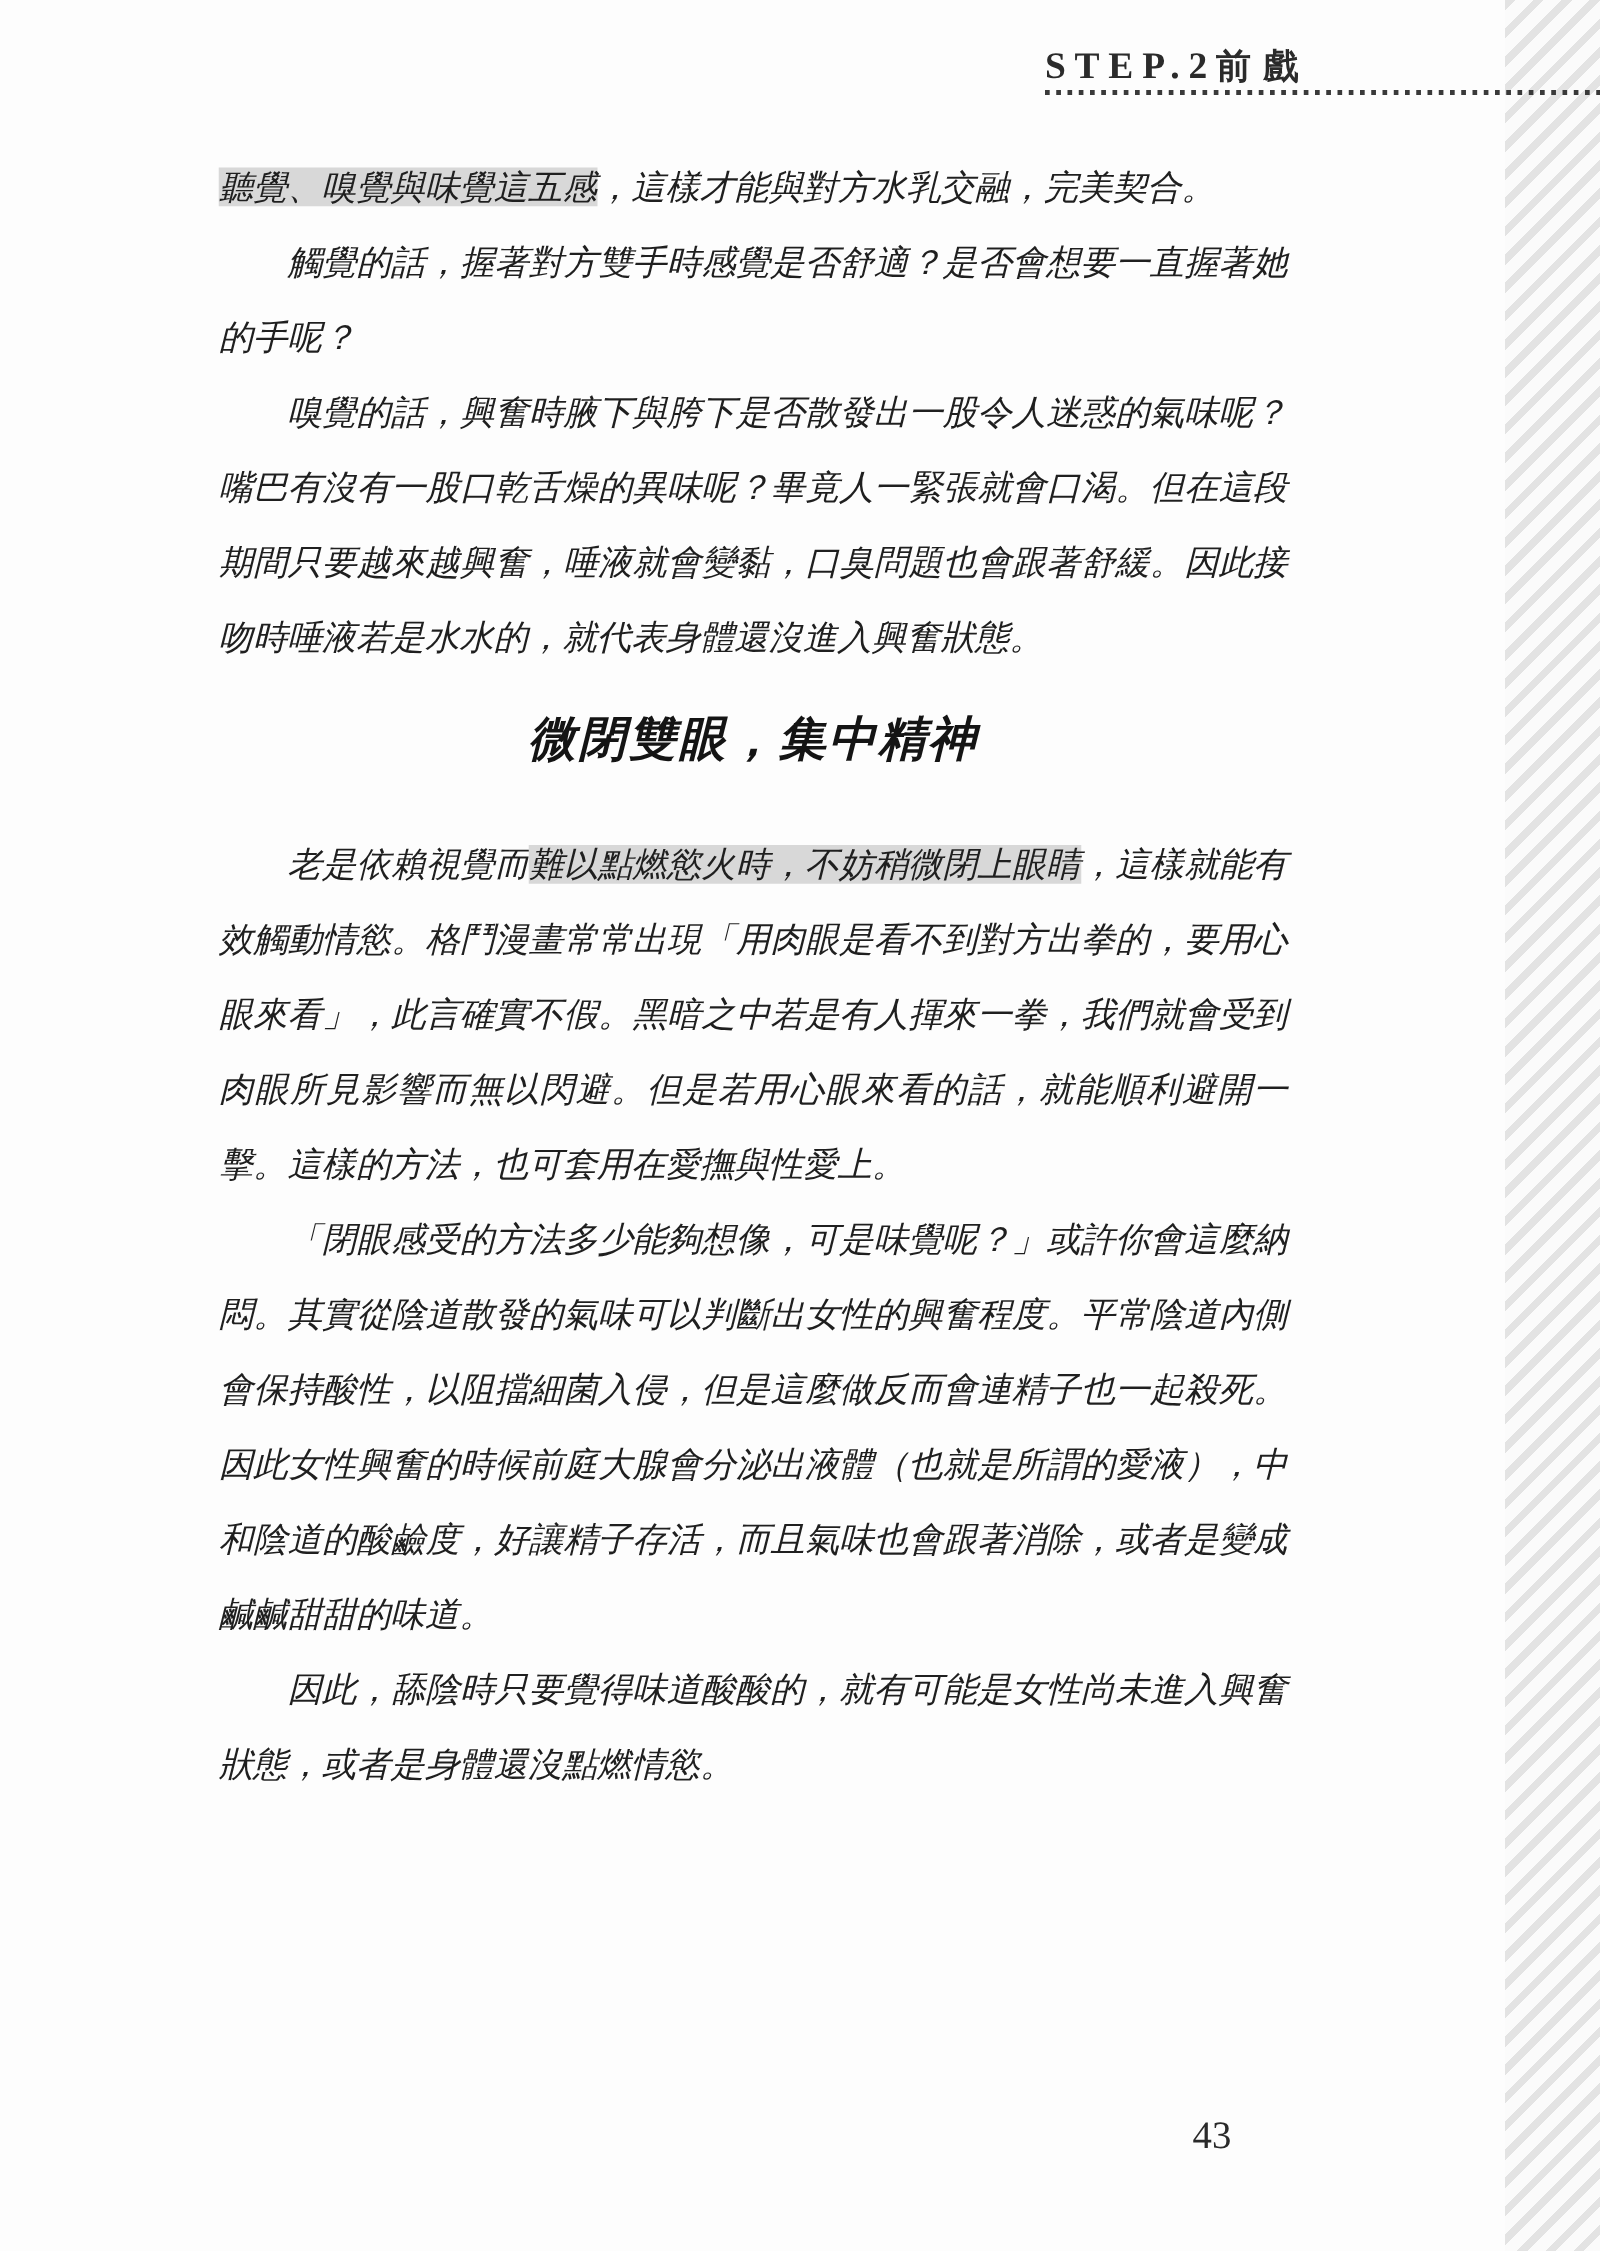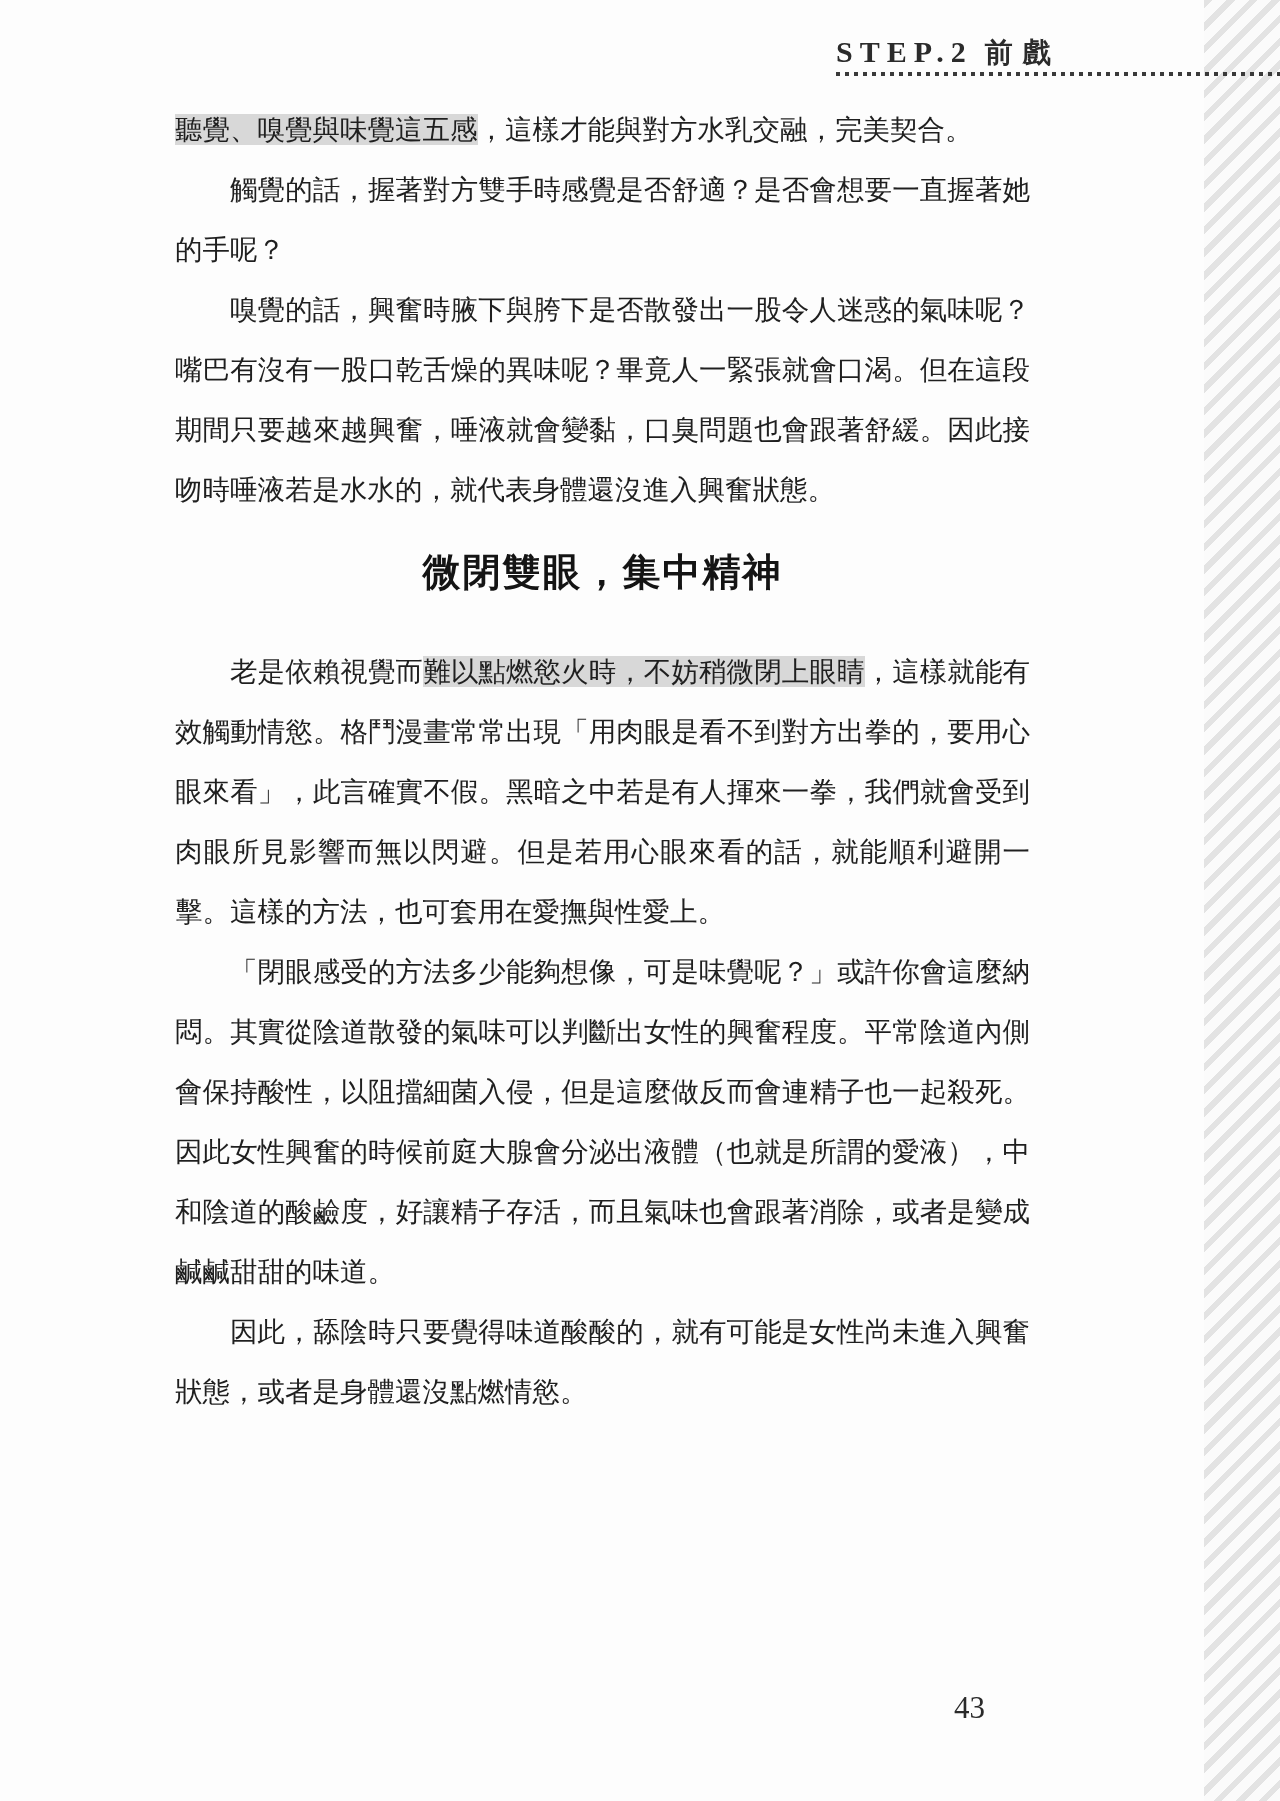--- a/index.html
+++ b/index.html
@@ -38,50 +38,50 @@
     font-family: "Liberation Serif", "DejaVu Serif", serif;
     font-weight: bold;
     font-size: 30px;
     letter-spacing: 7px;
   }
   .chapter-title {
     font-family: "Liberation Sans", "DejaVu Sans", sans-serif;
     font-weight: bold;
     font-size: 28px;
     letter-spacing: 10px;
-    margin-left: 12px;
   }
   .dotted-rule {
     position: absolute;
     top: 72px;
     left: 836px;
     width: 444px;
     height: 5px;
     z-index: 3;
     background-image: repeating-linear-gradient(
       to right,
       #3a3a3a 0px, #3a3a3a 4px,
       transparent 4px, transparent 9px
     );
     background-size: 9px 4px;
     background-repeat: repeat-x;
     background-position: 0 0;
   }
   
   .body-text {
     position: absolute;
-    top: 100px;
+    top: 120px;
     left: 175px;
     width: 855px;
     z-index: 2;
     font-size: 27.5px;
     line-height: 60px;
     color: #1f1f1f;
     text-align: justify;
     text-justify: inter-ideograph;
+    font-style: italic;
   }
   .para { margin: 0; }
   .para.indent { text-indent: 2em; }
   .hl { background: #d8d8d8; }
   .section-heading {
     font-family: "Liberation Sans", "DejaVu Sans", sans-serif;
     font-weight: bold;
     font-size: 38px;
     line-height: 60px;
     letter-spacing: 2px;

